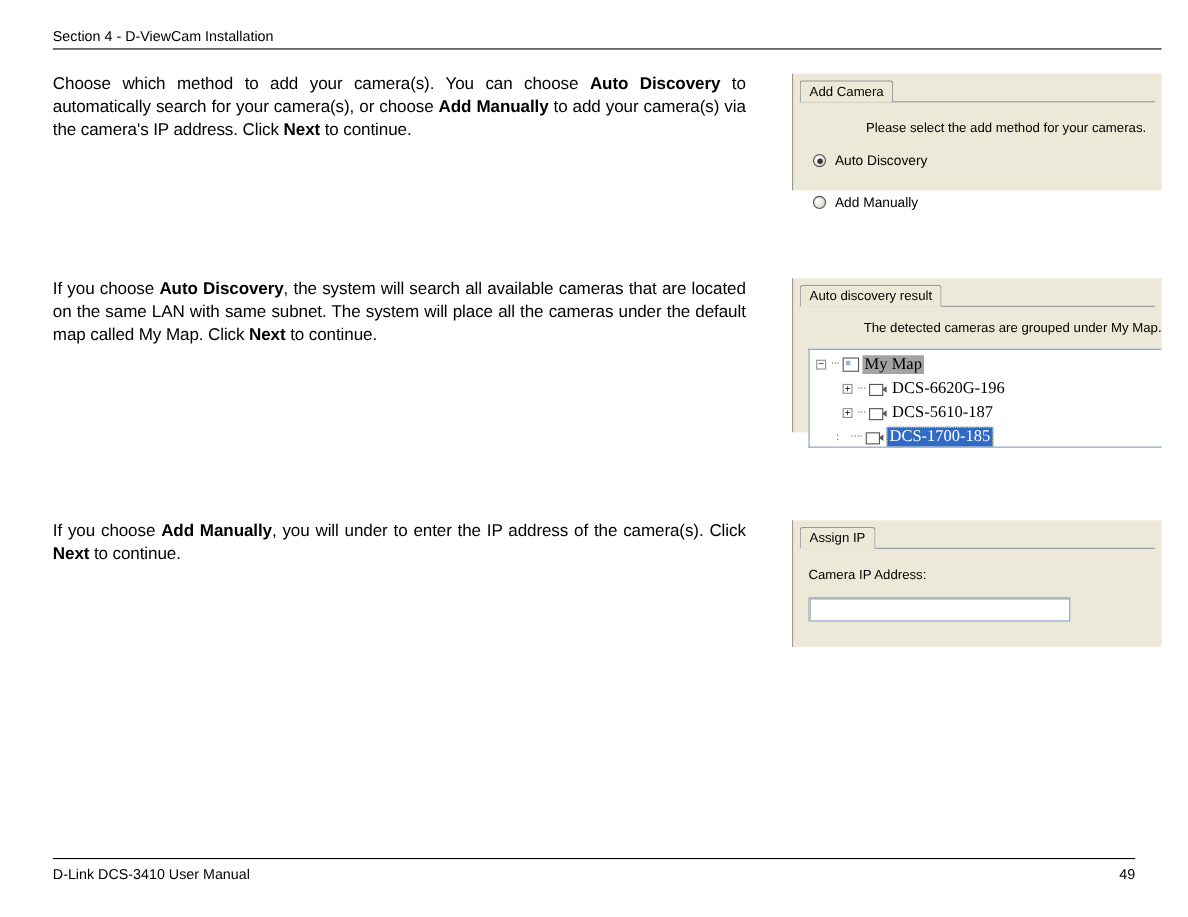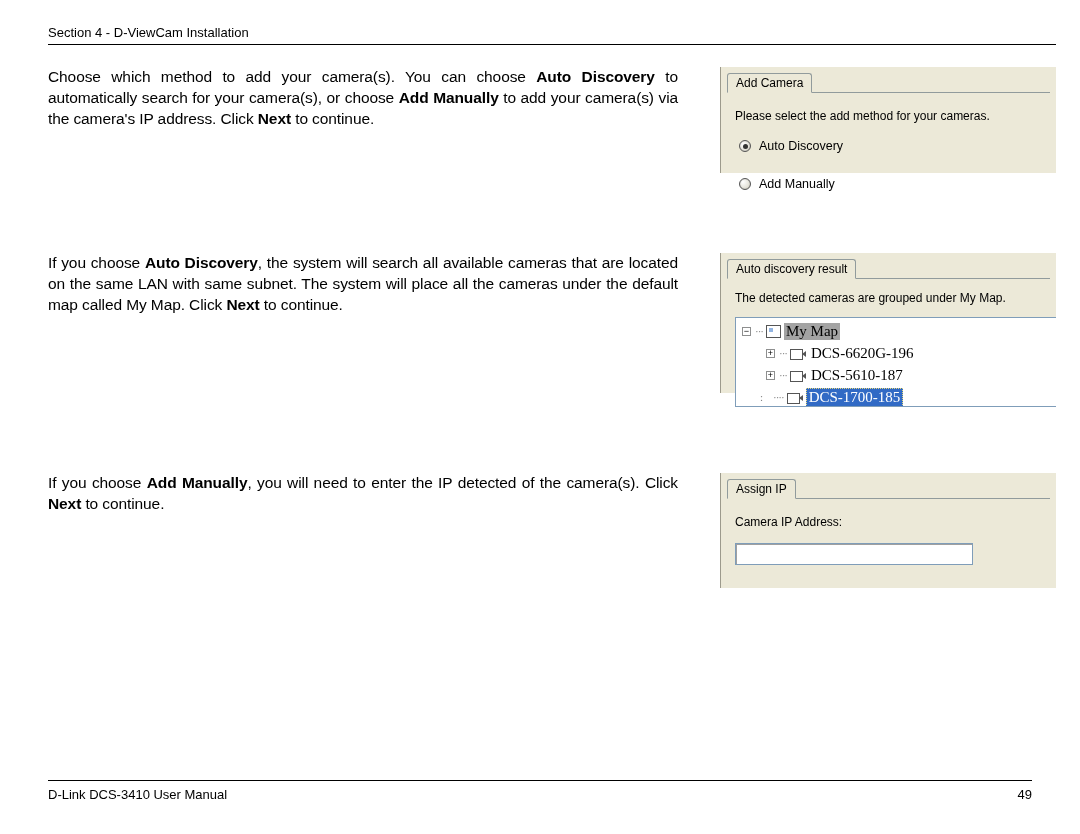--- a/index.html
+++ b/index.html
@@ -62,21 +62,21 @@
     position: relative;
     z-index: 2;
   }
   .panel .tabline {
     border-bottom: 1px solid #919b9c;
     margin-top: -1px;
   }
   .panel-body {
     padding: 16px 14px 18px 14px;
   }
-  .panel-body .prompt { margin-bottom: 16px; }
+  .panel-body .prompt { margin-bottom: 16px; text-align: right; }
   .radio-row {
     display: flex;
     align-items: center;
     gap: 8px;
     margin: 10px 0 24px 4px;
     font-size: 12.5px;
   }
   .radio {
     width: 12px; height: 12px;
     border: 1px solid #555;
@@ -270,21 +270,21 @@
             <span class="cam-icon"></span>
             <span class="tree-label sel">DCS-1700-185</span>
           </div>
         </div>
       </div>
     </div>
   </div>
 
   <div class="content-row">
     <div class="instructions">
-      <span>If you choose </span><b>Add Manually</b><span>, you will need to enter the IP detected of the camera(s). Click </span><b>Next</b><span> to continue.</span>
+      <span>If you choose </span><b>Add Manually</b><span>, you will under to enter the IP address of the camera(s). Click </span><b>Next</b><span> to continue.</span>
     </div>
     <div class="panel assign">
       <div class="tabbar">
         <span class="tab">Assign IP</span>
         <div class="tabline"></div>
       </div>
       <div class="panel-body">
         <div>Camera IP Address:</div>
         <div class="ip-input"></div>
       </div>

